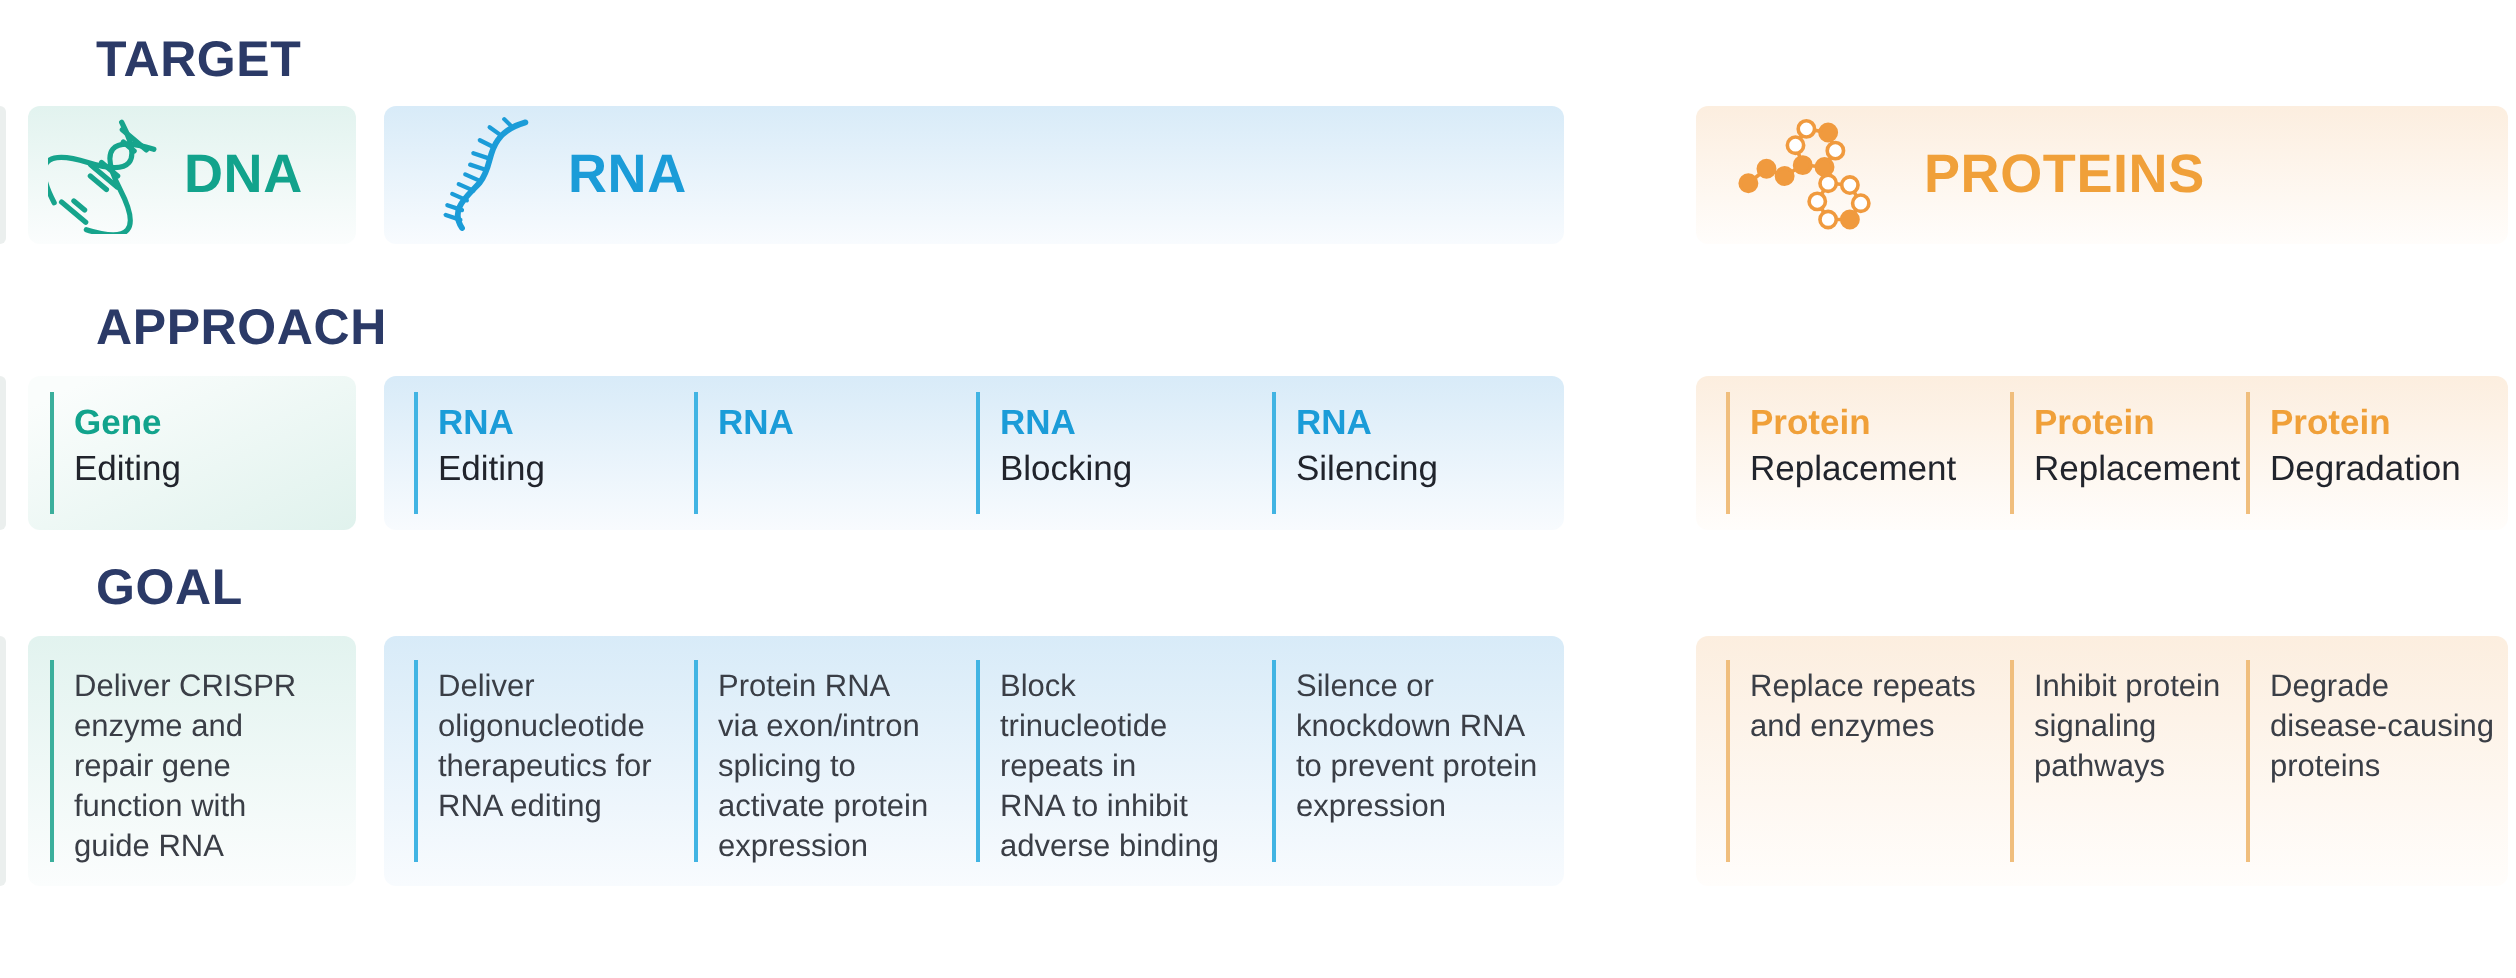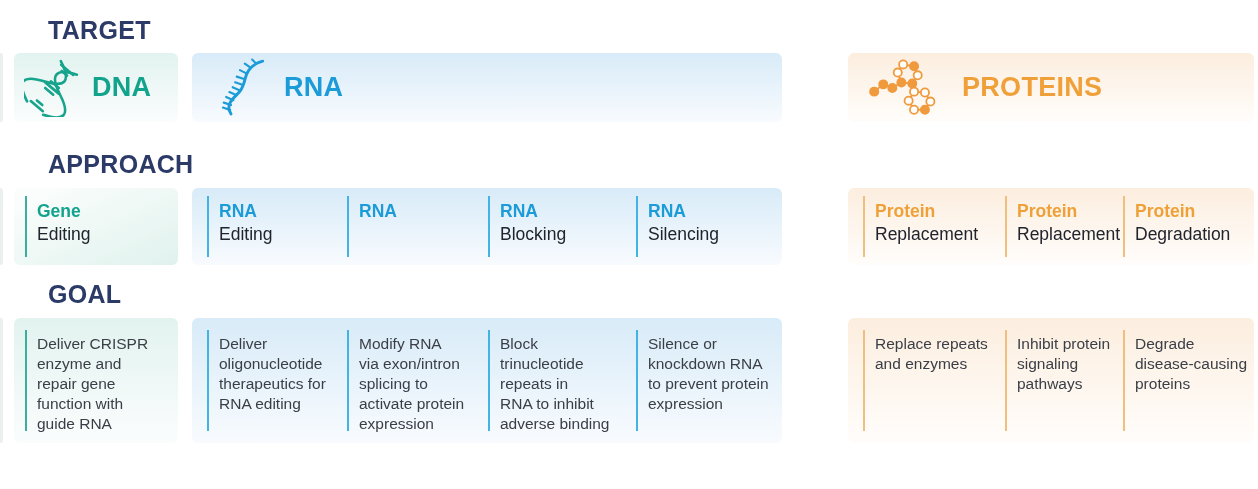--- a/index.html
+++ b/index.html
@@ -203,21 +203,21 @@
   </div>
 
   <div class="box row-goal col-rna bg-blue">
     <div class="cell cell-goal bl-blue" style="left:15px;width:125px;">
       <div class="goal-text">Deliver
 oligonucleotide
 therapeutics for
 RNA editing</div>
     </div>
     <div class="cell cell-goal bl-blue" style="left:155px;width:126px;">
-      <div class="goal-text">Modify RNA
+      <div class="goal-text">Protein RNA
 via exon/intron
 splicing to
 activate protein
 expression</div>
     </div>
     <div class="cell cell-goal bl-blue" style="left:296px;width:133px;">
       <div class="goal-text">Block
 trinucleotide
 repeats in
 RNA to inhibit

